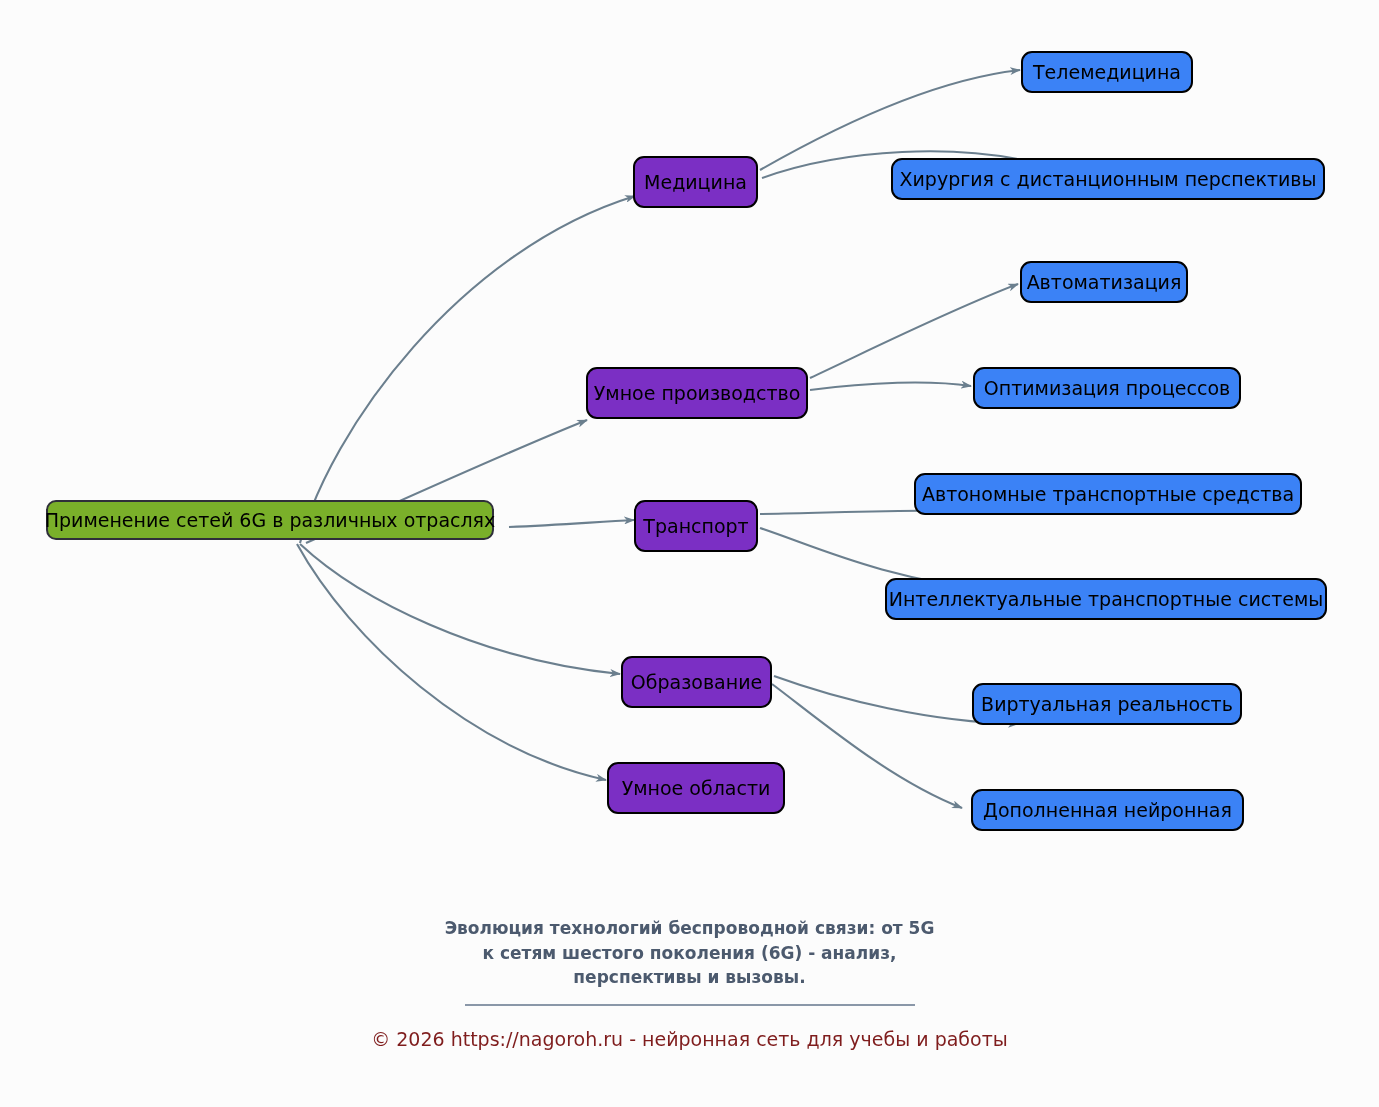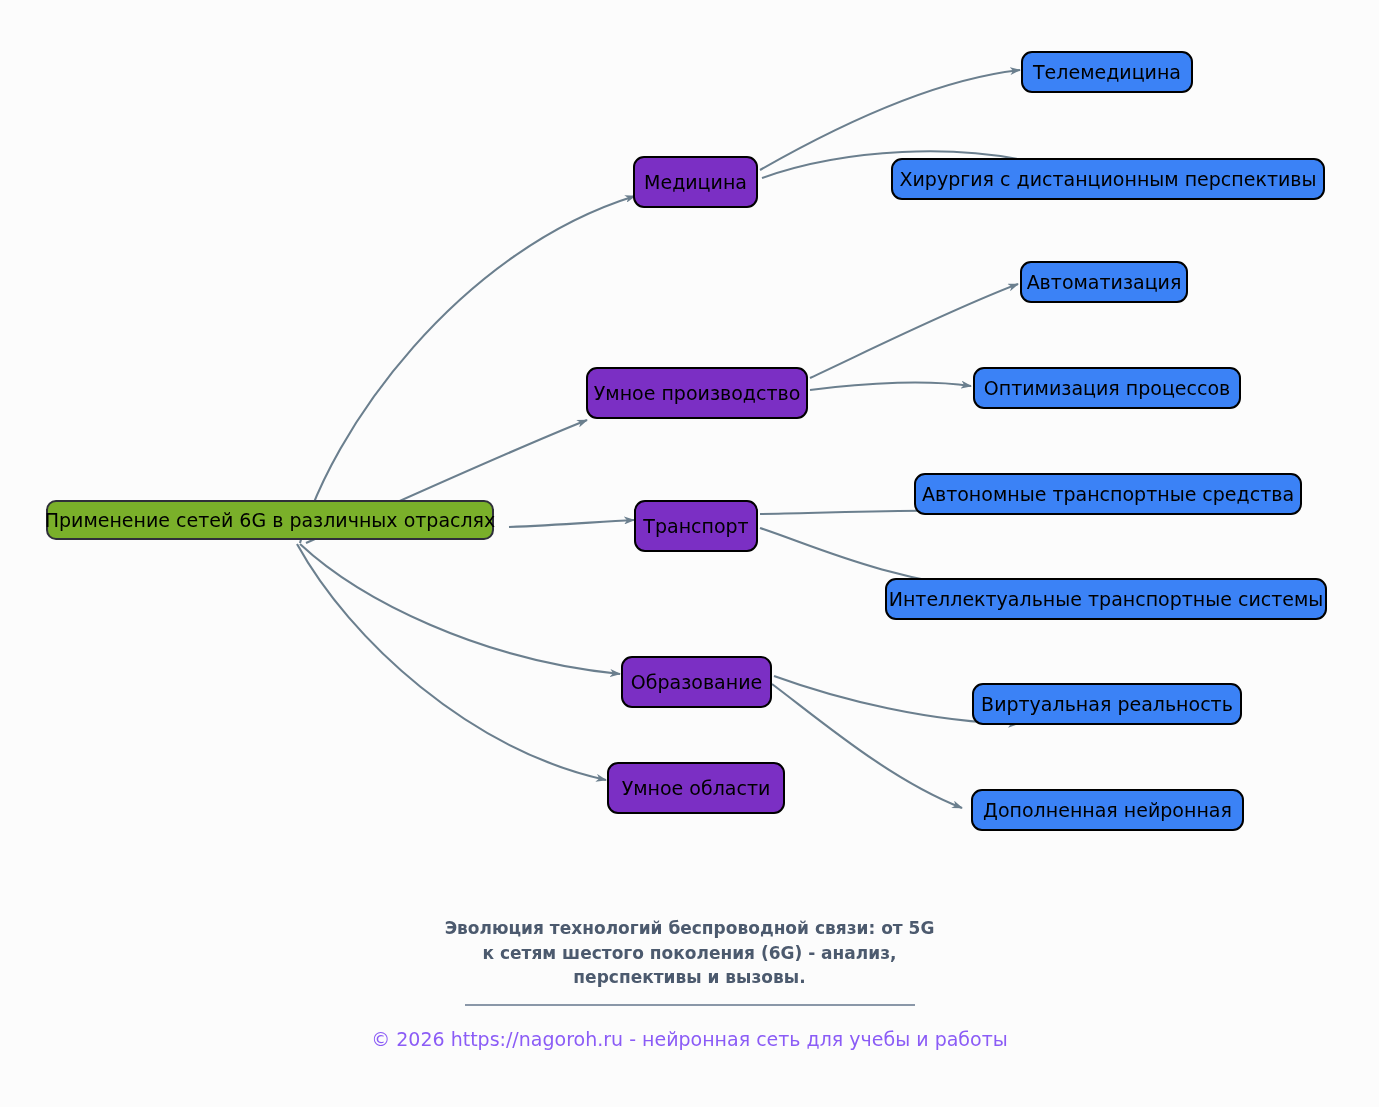--- a/index.html
+++ b/index.html
@@ -74,21 +74,21 @@
     white-space: pre-line;
   }
   #footer-rule {
     width: 450px;
     height: 0;
     margin: 14px auto 0 auto;
     border-top: 2px solid #8a97a8;
   }
   #footer-copy {
     margin-top: 22px;
-    color: #8b5cf6;
+    color: #7f1d1d;
     font-size: 19px;
   }
 </style>
 </head>
 <body>
 
 <div id="canvas">
 
   <svg id="edge-layer" viewBox="0 0 1379 1107">
     <defs>

